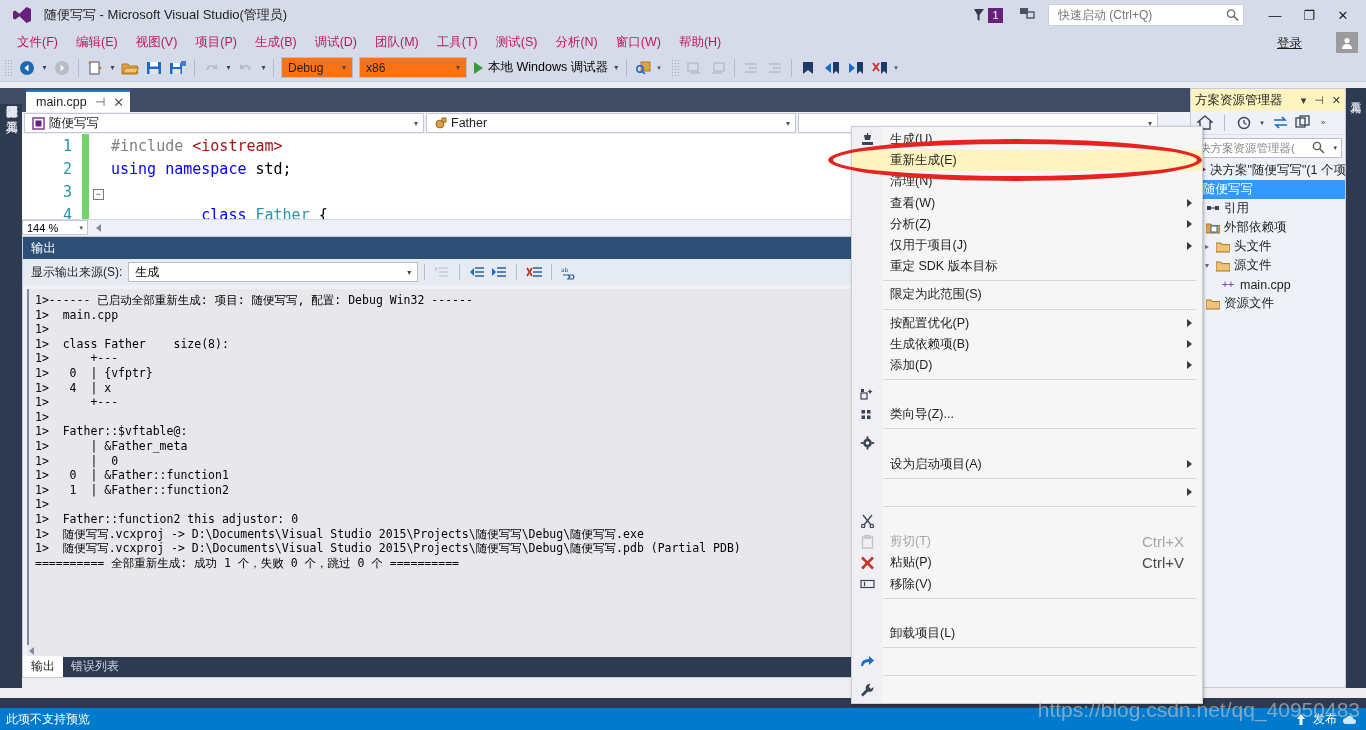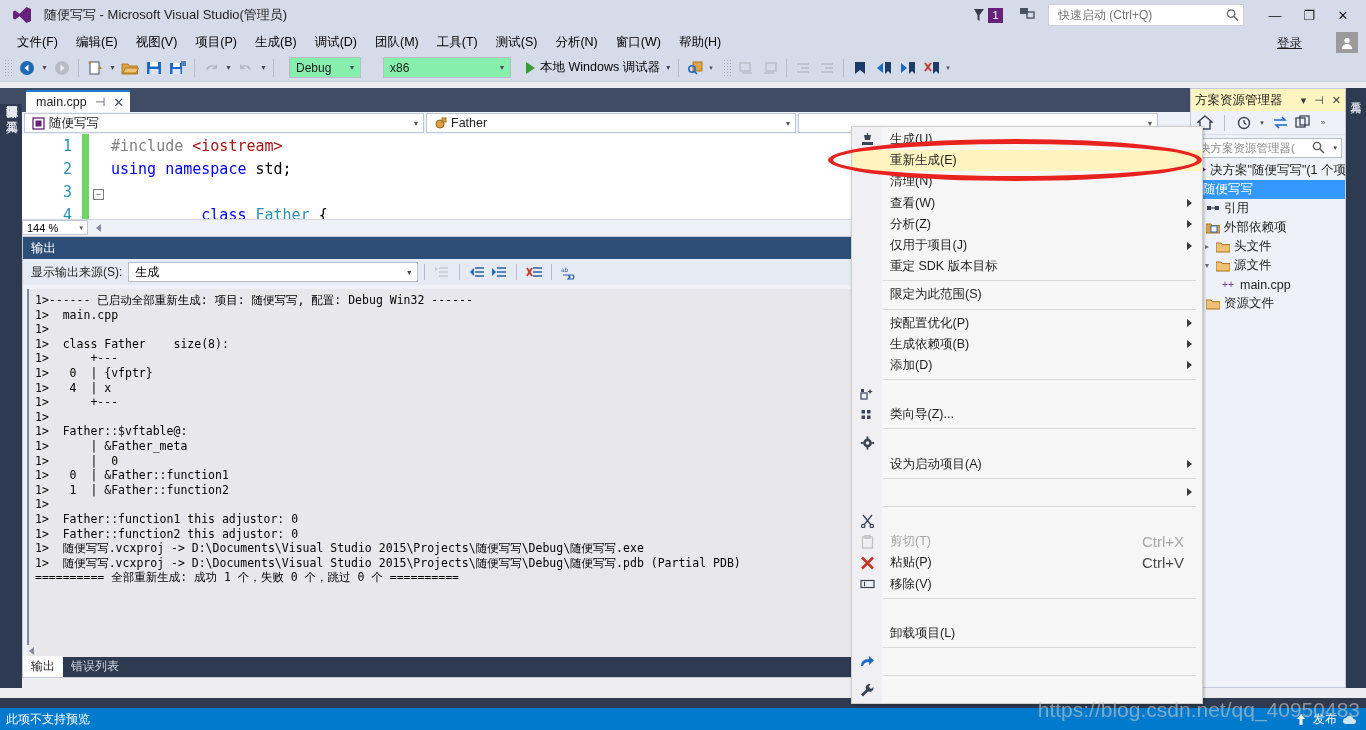--- a/index.html
+++ b/index.html
@@ -43,39 +43,39 @@
     font-family: "Liberation Sans", sans-serif;
   }
   .win-btns { position: absolute; right: 6px; top: 0; height: 30px; display: flex; align-items: center; }
   .win-btn { width: 34px; height: 28px; display:flex; align-items:center; justify-content:center; color:#1e1e1e; font-size:13px;}
 
   
   .menubar {
     position: absolute; left: 0; top: 30px; width: 1366px; height: 24px;
     background: #d6dbe9; display: flex; align-items: center; padding-left: 8px;
   }
-  .menu-item { padding: 3px 9px; font-size: 12.5px; color: #000000; white-space: nowrap;}
+  .menu-item { padding: 3px 9px; font-size: 12.5px; color: #be185d; white-space: nowrap;}
   .signin { position: absolute; right: 64px; top: 5px; font-size: 12.5px; color: #1e1e1e; text-decoration: underline; }
   .account-av { position:absolute; right: 8px; top: 2px; width: 22px; height: 21px; background: #9b9b9b; display:flex;align-items:center;justify-content:center;}
 
   
   .toolbar {
     position: absolute; left: 0; top: 54px; width: 1366px; height: 28px;
     background: #d6dbe9; display: flex; align-items: center;
     border-bottom: 1px solid #cbd0e0;
   }
   .grip { width: 8px; height: 18px; margin: 0 3px 0 4px;
     background-image: radial-gradient(#9aa3bb 40%, transparent 41%);
     background-size: 3px 3px; opacity: .9;}
   .tb-btn { width: 22px; height: 22px; display:flex; align-items:center; justify-content:center; margin:0 1px;}
   .tb-arrow { font-size: 8px; color:#44495a; width:11px; text-align:center; }
   .tb-sep { width:1px; height:18px; background:#b5bccf; margin: 0 4px; }
   .tb-combo {
-    height: 21px; background:#86efac; border:1px solid #b9bdc9; display:flex; align-items:center;
-    padding-left:6px; font-size:12px; color:#1e1e1e; margin: 0 11px; position: relative;
+    height: 21px; background:#f97316; border:1px solid #b9bdc9; display:flex; align-items:center;
+    padding-left:6px; font-size:12px; color:#1e1e1e; margin: 0 3px; position: relative;
   }
   .tb-combo .cv { flex:1; }
   .tb-combo .ca { font-size:8px; color:#44495a; padding:0 6px 0 4px;}
   .tb-run { display:flex; align-items:center; padding: 0 4px; font-size:12.5px; }
   .tri { width:0;height:0;border-left:9px solid #3a9b35;border-top:6px solid transparent;border-bottom:6px solid transparent; margin-right:5px;}
   .vdots { display:flex;flex-direction:column; width: 8px; margin: 0 2px;}
 
   
   .leftrail { position: absolute; left: 0; top: 88px; width: 22px; height: 600px; background:#2d3a4f;}
   .vtab {
@@ -326,21 +326,21 @@
           <path d="M13 9 q-3 -6 -9 -3 l-2 -2 l0 5 l5 0 l-2 -2 q4 -2 6 3 z" fill="#b6bac3"></path>
         </svg>
     </div>
     <div class="tb-arrow">▾</div>
     <div class="tb-sep"></div>
 
     <div class="tb-combo" style="width:72px">
       <div class="cv">Debug</div>
       <div class="ca">▾</div>
     </div>
-    <div class="tb-combo" style="width:128px">
+    <div class="tb-combo" style="width:108px">
       <div class="cv">x86</div>
       <div class="ca">▾</div>
     </div>
 
     <div class="tb-run">
       <div class="tri"></div>
       <span>本地 Windows 调试器</span>
       <span class="ca" style="padding-left:6px;font-size:8px;color:#44495a">▾</span>
     </div>
     <div class="tb-sep"></div>
@@ -543,21 +543,20 @@
       <div class="out-line">1&gt;   0  | {vfptr}</div>
       <div class="out-line">1&gt;   4  | x</div>
       <div class="out-line">1&gt;      +---</div>
       <div class="out-line">1&gt;</div>
       <div class="out-line">1&gt;  Father::$vftable@:</div>
       <div class="out-line">1&gt;      | &amp;Father_meta</div>
       <div class="out-line">1&gt;      |  0</div>
       <div class="out-line">1&gt;   0  | &amp;Father::function1</div>
       <div class="out-line">1&gt;   1  | &amp;Father::function2</div>
       <div class="out-line">1&gt;</div>
-      <div class="out-line">1&gt;  Father::function1 this adjustor: 0</div>
       <div class="out-line">1&gt;  Father::function2 this adjustor: 0</div>
       <div class="out-line">1&gt;  随便写写.vcxproj -&gt; D:\Documents\Visual Studio 2015\Projects\随便写写\Debug\随便写写.exe</div>
       <div class="out-line">1&gt;  随便写写.vcxproj -&gt; D:\Documents\Visual Studio 2015\Projects\随便写写\Debug\随便写写.pdb (Partial PDB)</div>
       <div class="out-line">========== 全部重新生成: 成功 1 个，失败 0 个，跳过 0 个 ==========</div>
     </div>
     <div class="out-hscroll">
       <div class="tri-l"></div>
       <div class="tri-r"></div>
     </div>
     <div class="out-tabs">

